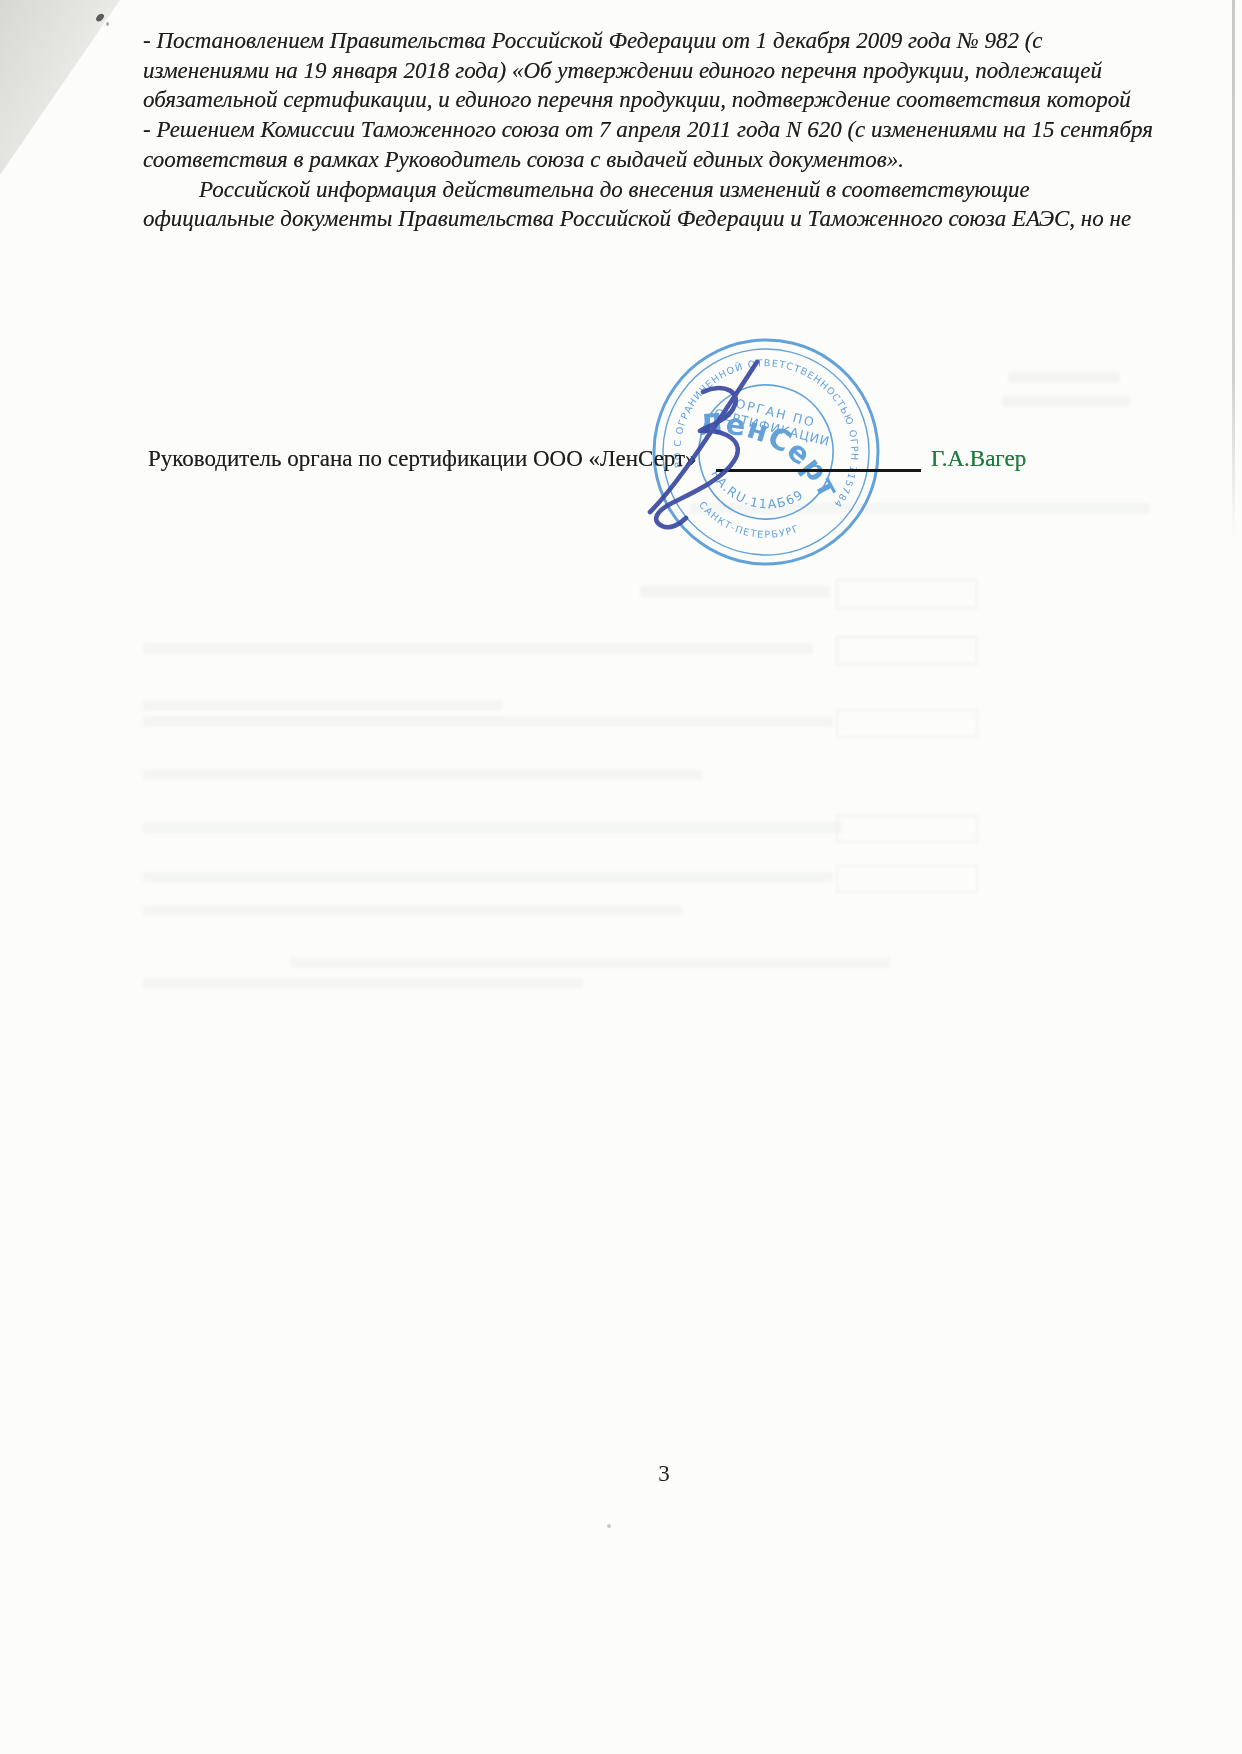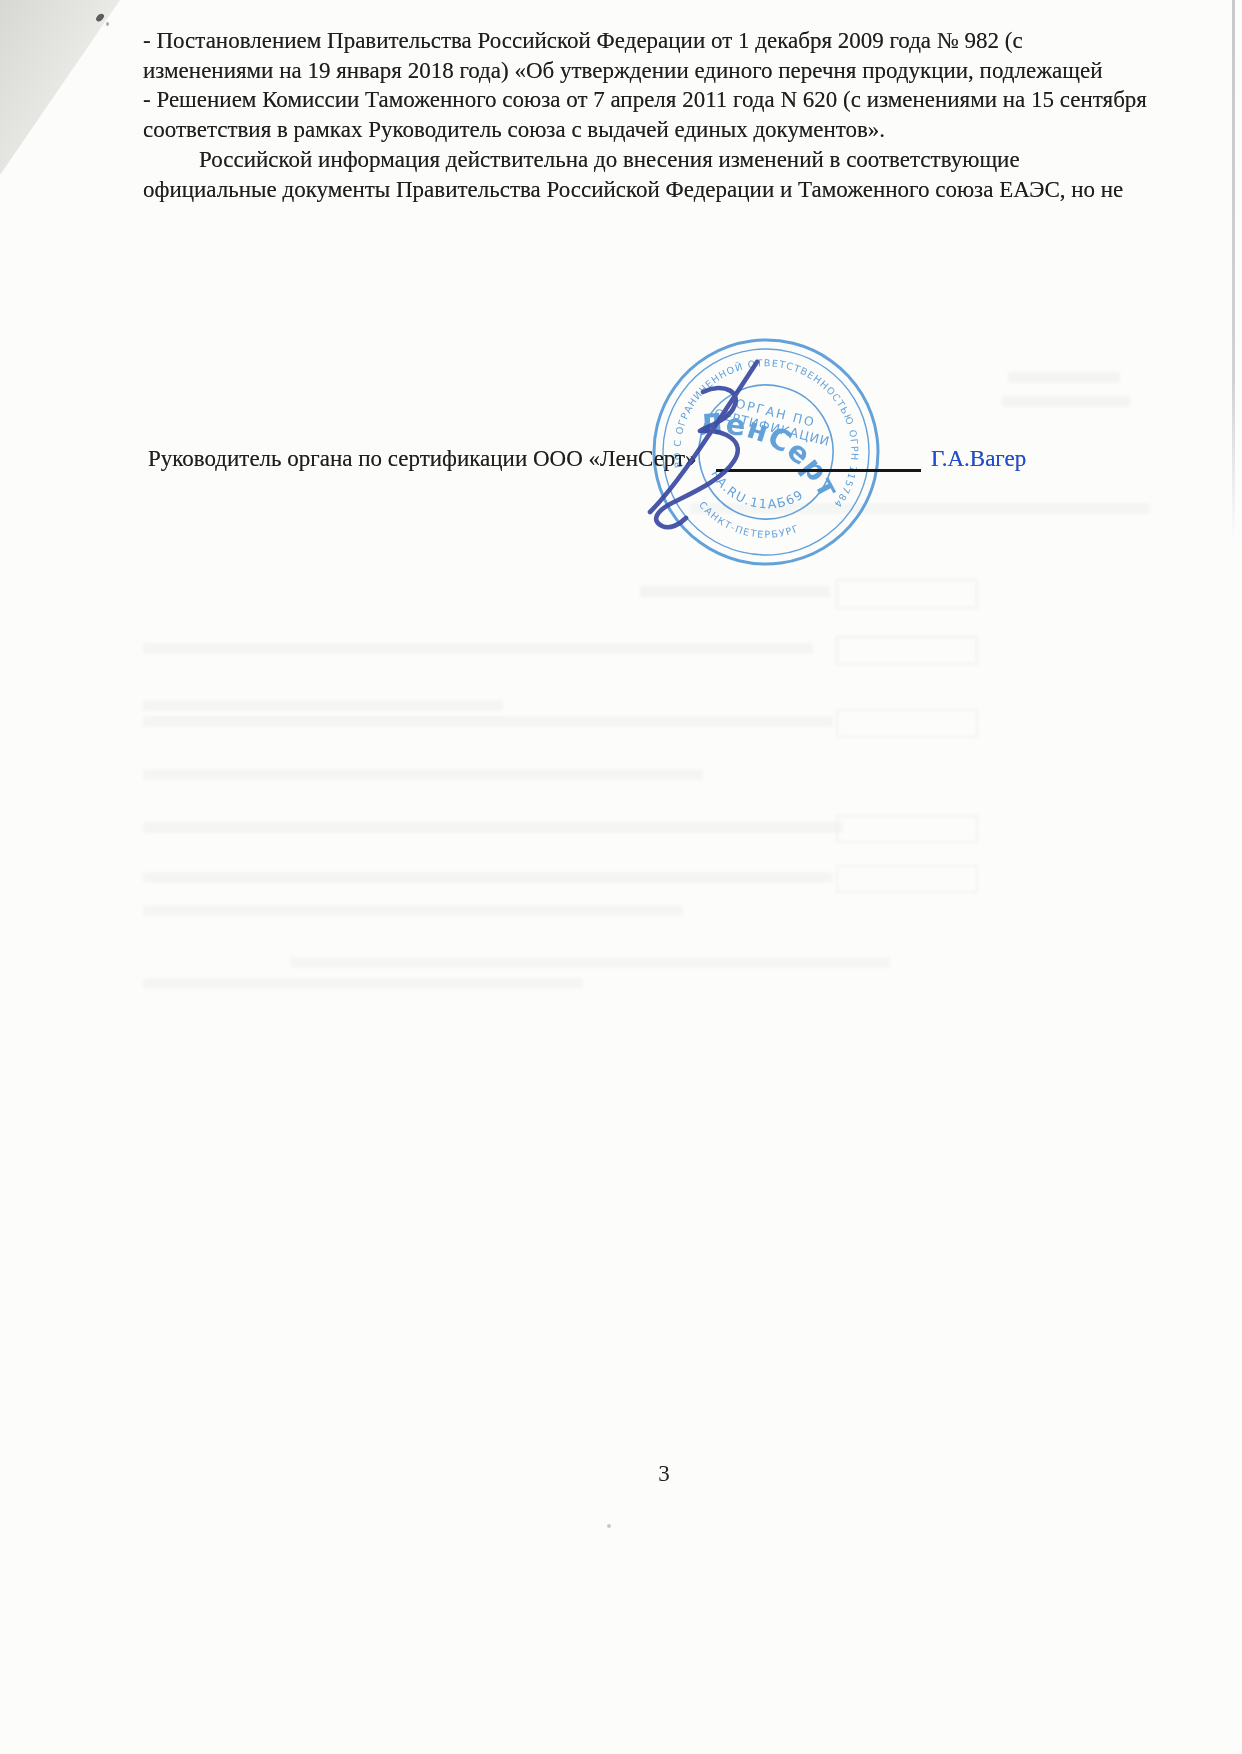--- a/index.html
+++ b/index.html
@@ -36,33 +36,33 @@
   
   .bleed{position:absolute;background:#8ba08c;opacity:.07;filter:blur(1.6px);height:11px;border-radius:2px;z-index:0;}
   .bleed-box{position:absolute;border:2px solid #8ba08c;opacity:.08;filter:blur(1.4px);z-index:0;background:transparent;}
   
   .letter-body{
     position:absolute;left:143px;top:26px;width:1030px;
     font-size:23px;line-height:29.7px;color:#1e1e1e;
     text-shadow:0 0 .5px rgba(20,20,20,.55);
     z-index:3;
   }
-  .tline{white-space:nowrap;}
+  .tline{white-space:nowrap;font-style:italic;}
   .tline.indent{padding-left:56px;}
   
   .closing-label{
     position:absolute;left:148px;top:446px;font-size:23px;color:#1e1e1e;
     white-space:nowrap;text-shadow:0 0 .5px rgba(20,20,20,.55);z-index:3;
   }
   .signature-underline{
     position:absolute;left:716px;top:469px;width:205px;height:3px;
     background:#161616;z-index:4;
   }
   .signer-name{
-    position:absolute;left:931px;top:446px;font-size:23px;color:#1d4ed8;
+    position:absolute;left:931px;top:446px;font-size:23px;color:#15803d;
     white-space:nowrap;text-shadow:0 0 .5px rgba(20,20,20,.55);z-index:3;
   }
   
   .page-number{
     position:absolute;left:648px;top:1461px;width:32px;text-align:center;
     font-size:23px;color:#222;z-index:3;
   }
   
   .stamp{
     position:absolute;left:648px;top:334px;width:236px;height:236px;
@@ -127,20 +127,21 @@
     </text>
     <text font-size="12.5" letter-spacing="1.5">
       <textPath href="#attArc" startOffset="50%" text-anchor="middle">RA.RU.11АБ69</textPath>
     </text>
   </g>
 </svg>
 
 <div class="letter-body">
   <div class="tline">- Постановлением Правительства Российской Федерации от 1 декабря 2009 года № 982 (с</div>
   <div class="tline">изменениями на 19 января 2018 года) «Об утверждении единого перечня продукции, подлежащей</div>
+  <div class="tline">обязательной сертификации, и единого перечня продукции, подтверждение соответствия которой</div>
   <div class="tline">- Решением Комиссии Таможенного союза от 7 апреля 2011 года N 620 (с изменениями на 15 сентября</div>
   <div class="tline">соответствия в рамках Руководитель союза с выдачей единых документов».</div>
   <div class="tline indent">Российской информация действительна до внесения изменений в соответствующие</div>
   <div class="tline">официальные документы Правительства Российской Федерации и Таможенного союза ЕАЭС, но не</div>
 </div>
 
 <div class="closing-label">Руководитель органа по сертификации ООО «ЛенСерт»</div>
 <div class="signature-underline"></div>
 <div class="signer-name">Г.А.Вагер</div>
 

